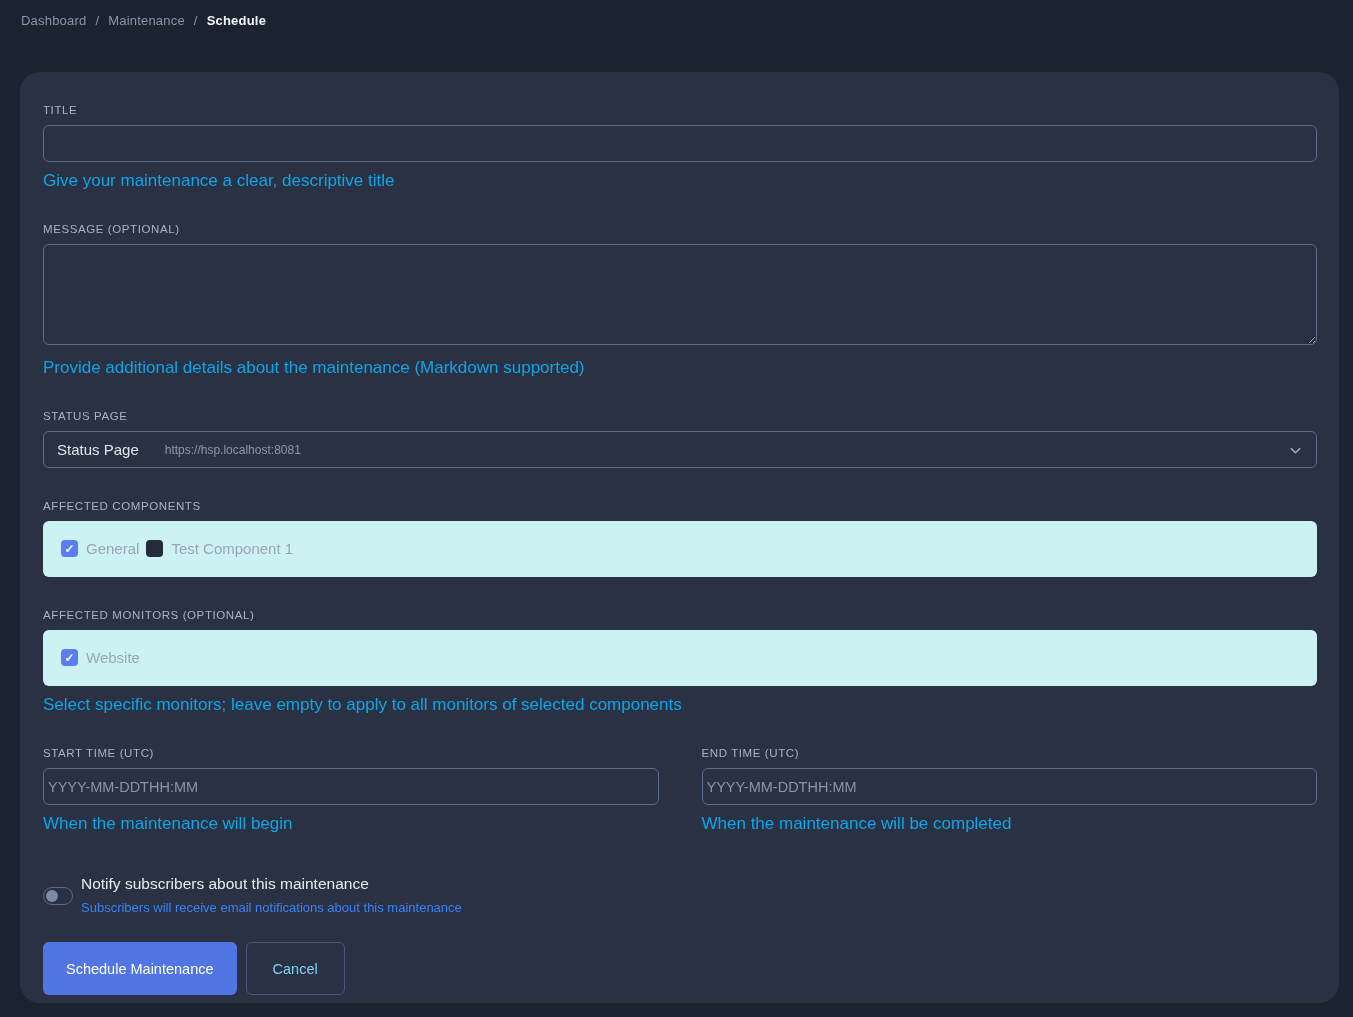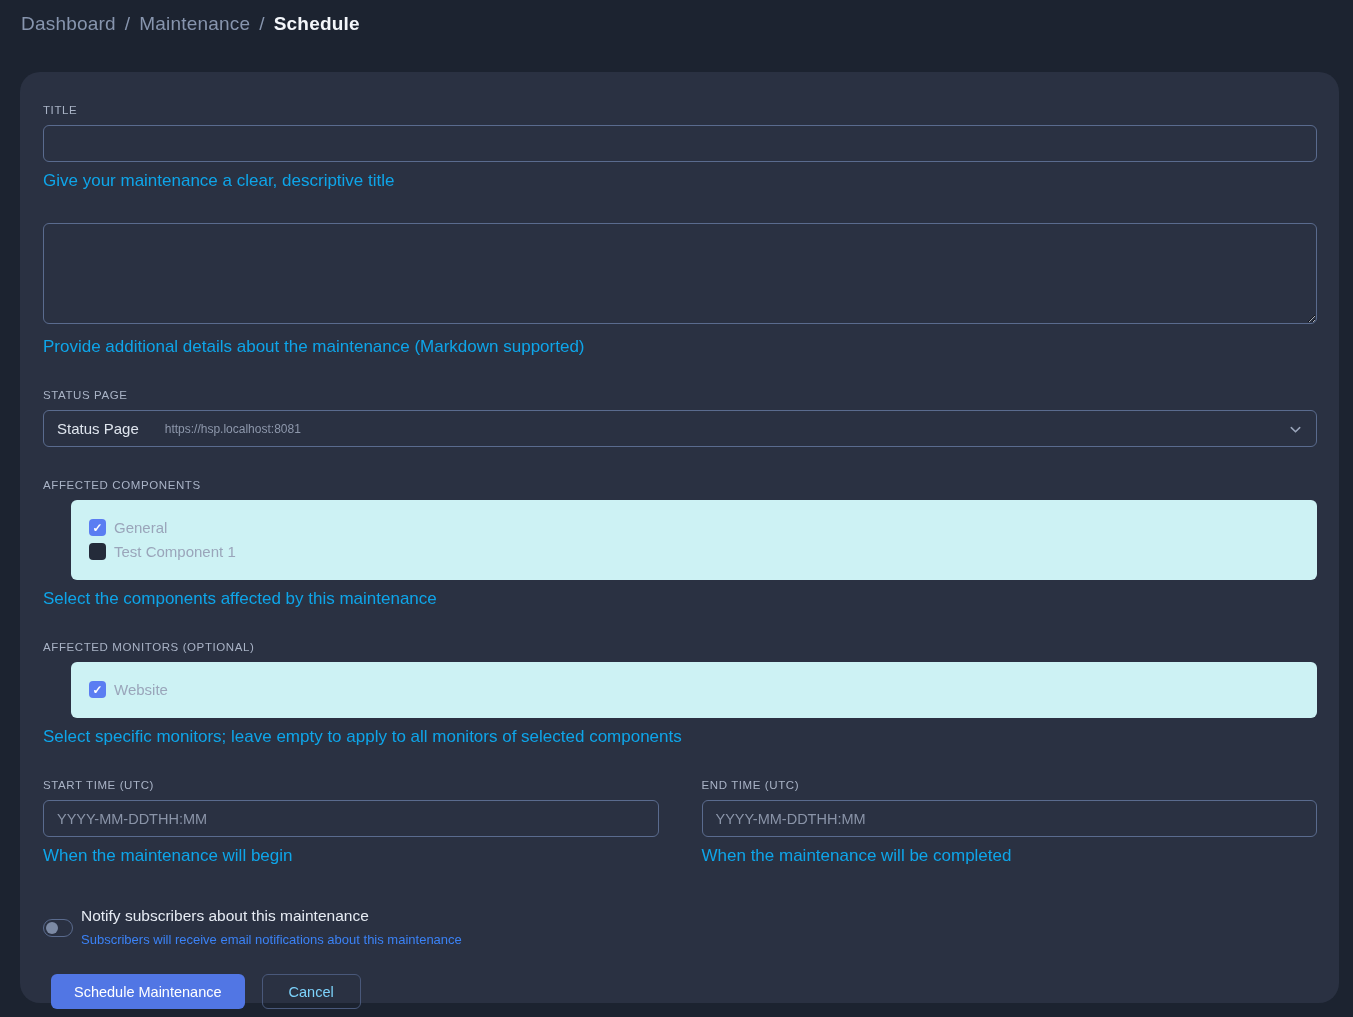--- a/index.html
+++ b/index.html
@@ -5,21 +5,21 @@
   * { margin: 0; padding: 0; box-sizing: border-box; }
   html, body {
     width: 1353px; height: 1017px;
     background: #1c2330;
     font-family: "Liberation Sans", sans-serif;
     overflow: hidden;
   }
 
   
   .topbar { padding: 13px 0 0 21px; height: 50px; }
-  .breadcrumb { font-size: 19px; color: #8795ae; letter-spacing: .2px; }
+  .breadcrumb { font-size: 13px; color: #8795ae; letter-spacing: .2px; }
   .breadcrumb .crumb { color: #8795ae; cursor: pointer; }
   .breadcrumb .sep { color: #8795ae; margin: 0 9px; }
   .breadcrumb .crumb.current { color: #f3f6fa; font-weight: 700; cursor: default; }
 
   
   .card {
     margin: 22px 14px 14px 20px;
     width: 1319px; height: 931px;
     background: #2a3142;
     border-radius: 20px;
@@ -43,21 +43,21 @@
   .text-input, .textarea, .select {
     width: 100%;
     background: transparent;
     border: 1px solid #5a6b8e;
     border-radius: 6px;
     color: #e3e8f1;
     font-family: "Liberation Sans", sans-serif;
     font-size: 14.5px;
     outline: none;
   }
-  .text-input { height: 37px; padding: 0 13px; }
+  .text-input { height: 37px; padding: 0 4px; }
   .text-input::placeholder { color: #8a94a8; opacity: 1; }
   .textarea { height: 101px; padding: 9px 13px; resize: both; font-size: 14px; }
 
   
   .select {
     height: 37px;
     display: flex;
     align-items: center;
     padding: 0 13px;
     cursor: pointer;
@@ -66,23 +66,22 @@
   .select-name { font-size: 15px; color: #dfe5ee; }
   .select-url  { font-size: 12px; color: #8d97ab; margin-left: 26px; }
   .chevron { position: absolute; right: 13px; top: 11px; }
 
   
   .check-box-panel {
     background: #cdf2f4;
     border-radius: 6px;
     padding: 19px 8px 20px 18px;
     display: flex;
-    flex-direction: column;
+    flex-direction: row;
     gap: 7px;
-    margin-left: 28px;
   }
   .check-row { display: flex; align-items: center; gap: 8px; cursor: pointer; }
   .checkbox {
     width: 17px; height: 17px;
     border-radius: 4px;
     display: inline-flex;
     align-items: center;
     justify-content: center;
     flex: 0 0 auto;
   }
@@ -120,27 +119,26 @@
     background: #7c8aa4;
   }
   .toggle[data-on="false"] .knob { left: 2px; }
   .toggle-texts { padding-left: 0; }
   .toggle-label { font-size: 15.5px; color: #e6ebf3; }
   .toggle-help  { font-size: 13px; color: #3b82f6; margin-top: 7px; }
 
   
   .actions { display: flex; gap: 9px; }
   .btn {
-    height: 35px;
+    height: 53px;
     border-radius: 6px;
     font-family: "Liberation Sans", sans-serif;
     font-size: 14.5px;
     cursor: pointer;
     border: none;
-    margin-left: 8px;
   }
   .btn-primary {
     background: #5176e4;
     color: #ffffff;
     padding: 0 23px;
   }
   .btn-secondary {
     background: transparent;
     border: 1px solid #49587a;
     color: #7dd3fc;
@@ -158,20 +156,21 @@
 
 <div class="card">
 
   <div class="group">
     <label class="field-label">TITLE</label>
     <input class="text-input" type="text" value="" style="">
     <div class="help-text">Give your maintenance a clear, descriptive title</div>
   </div>
 
   <div class="group">
+    <label class="field-label">MESSAGE (OPTIONAL)</label>
     <textarea class="textarea" style=""></textarea>
     <div class="help-text">Provide additional details about the maintenance (Markdown supported)</div>
   </div>
 
   <div class="group">
     <label class="field-label">STATUS PAGE</label>
     <div class="select">
       <span class="select-name">Status Page</span>
       <span class="select-url">https://hsp.localhost:8081</span>
       <span class="chevron">
@@ -187,21 +186,20 @@
     <div class="check-box-panel">
       <div class="check-row">
         <span class="checkbox" data-checked="true"></span>
         <span class="check-label">General</span>
       </div>
       <div class="check-row">
         <span class="checkbox" data-checked="false"></span>
         <span class="check-label">Test Component 1</span>
       </div>
     </div>
-    <div class="help-text">Select the components affected by this maintenance</div>
   </div>
 
   <div class="group">
     <label class="field-label">AFFECTED MONITORS (OPTIONAL)</label>
     <div class="check-box-panel">
       <div class="check-row">
         <span class="checkbox" data-checked="true"></span>
         <span class="check-label">Website</span>
       </div>
     </div>

